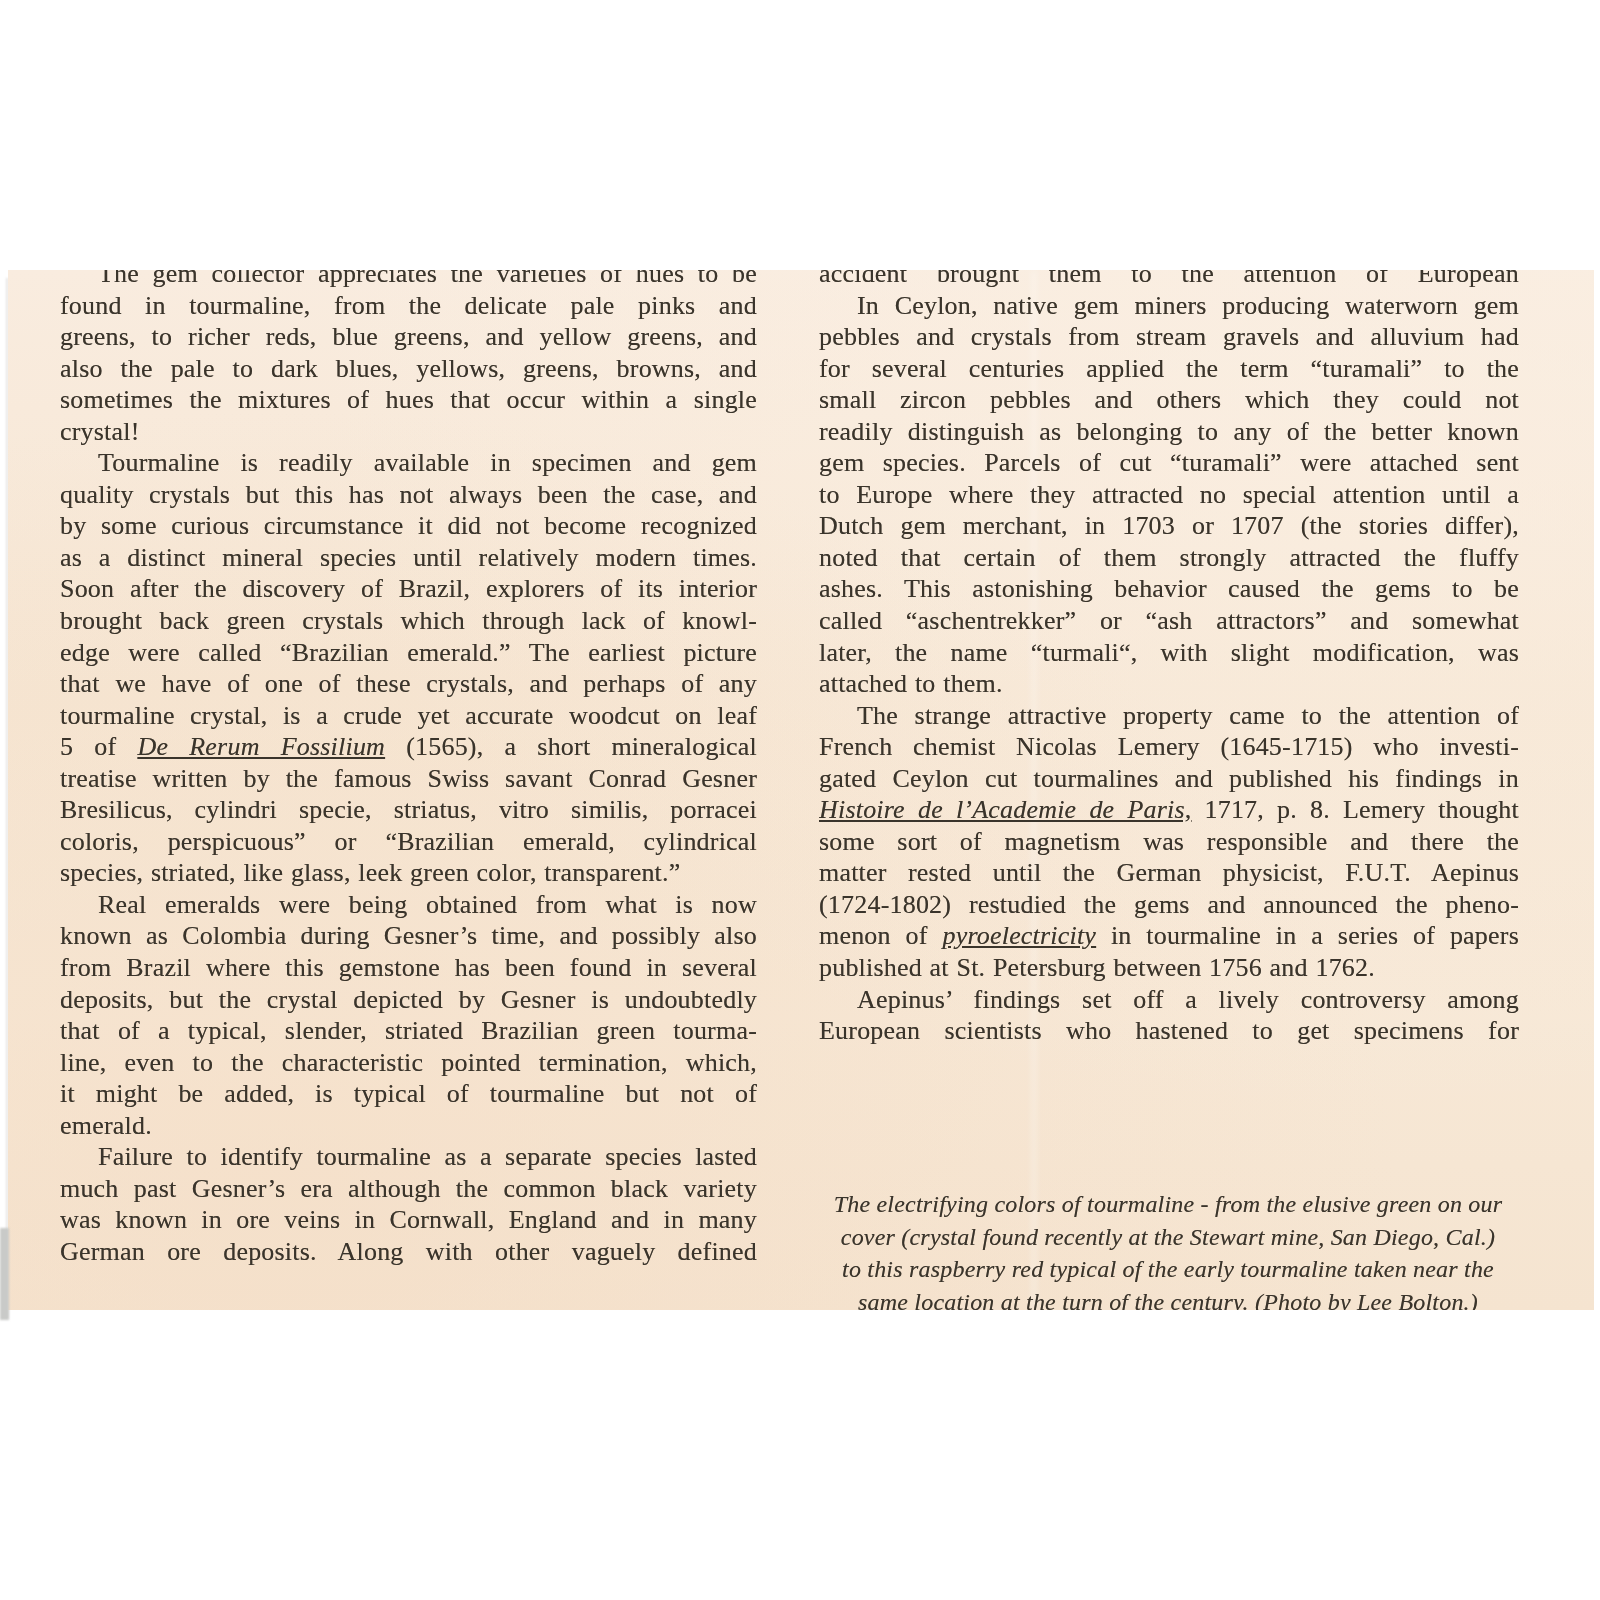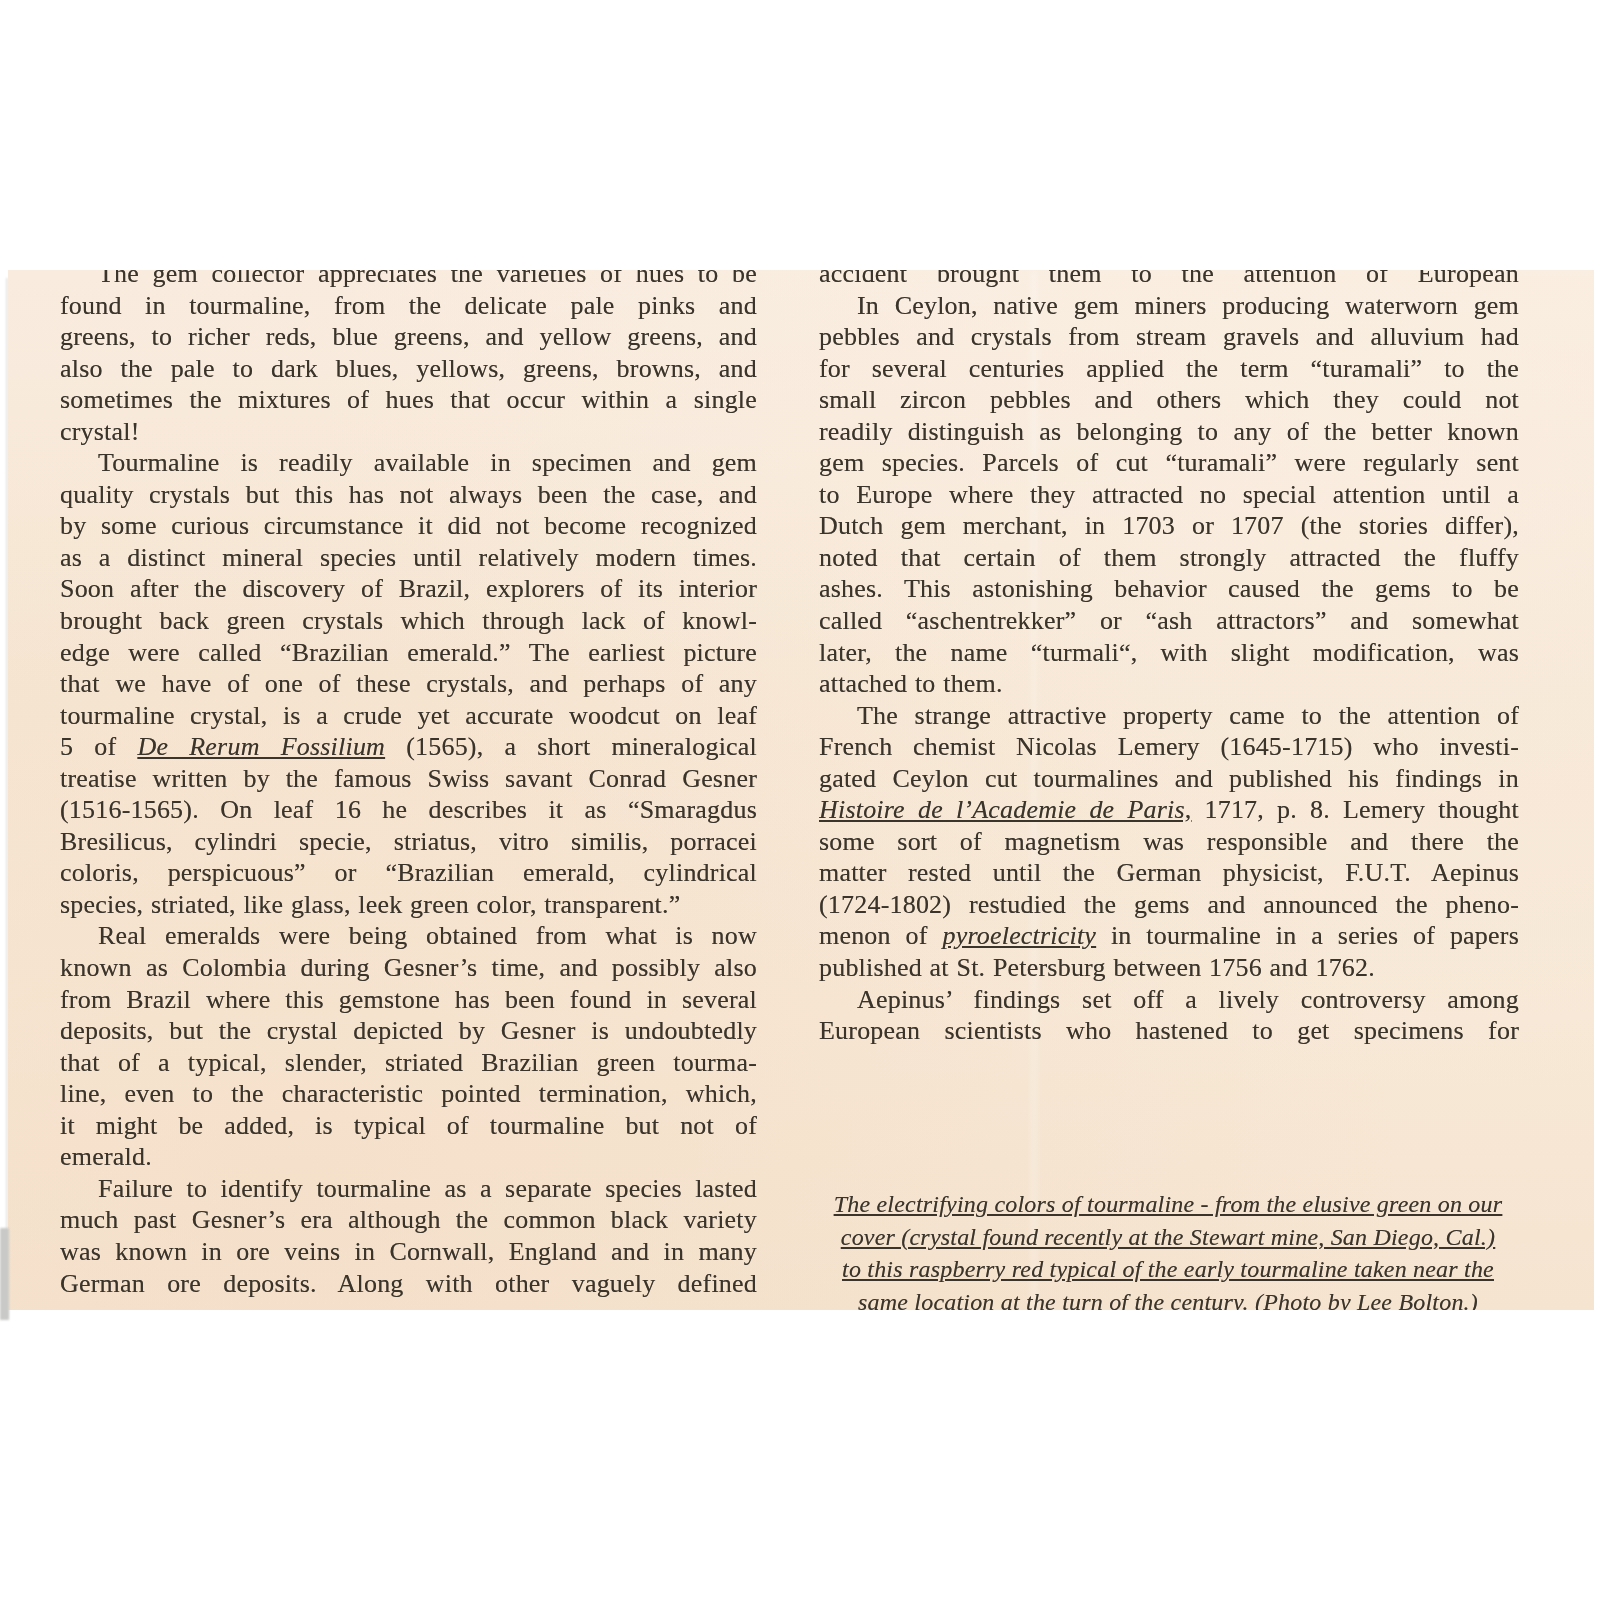--- a/index.html
+++ b/index.html
@@ -29,21 +29,21 @@
   .ln { text-align:justify; text-align-last:justify; height:31.55px; overflow:hidden; }
   .ln.end { text-align-last:left; }
   .ln.ind { padding-left:38px; }
   .it { font-style:italic;text-decoration:underline; }
   .caption {
     position:absolute; left:804px; top:918px; width:712px;
     font-style:italic; font-size:24px; line-height:32.5px;
     color:var(--ink); letter-spacing:0.2px;
     text-shadow: 0 0 0.5px rgba(58,52,43,0.5);
   }
-  .caption .ln { text-align:center; text-align-last:center; height:32.5px;text-decoration:underline; }
+  .caption .ln { text-align:center; text-align-last:center; height:32.5px; }
   .crease {
     position:absolute; left:1024px; top:0; width:4px; height:1040px;
     background:rgba(255,255,255,0.4); filter:blur(3px);
   }
   .edge-shadow {
     position:absolute; left:0; top:1228px; width:9px; height:92px;
     background:#c9cac8; filter:blur(1px);
   }
   .edge-line {
     position:absolute; left:6px; top:278px; width:2px; height:1040px;
@@ -68,21 +68,20 @@
       <div class="ln"><span>quality crystals but this has not always been the case, and</span></div>
       <div class="ln"><span>by some curious circumstance it did not become recognized</span></div>
       <div class="ln"><span>as a distinct mineral species until relatively modern times.</span></div>
       <div class="ln"><span>Soon after the discovery of Brazil, explorers of its interior</span></div>
       <div class="ln"><span>brought back green crystals which through lack of knowl-</span></div>
       <div class="ln"><span>edge were called “Brazilian emerald.” The earliest picture</span></div>
       <div class="ln"><span>that we have of one of these crystals, and perhaps of any</span></div>
       <div class="ln"><span>tourmaline crystal, is a crude yet accurate woodcut on leaf</span></div>
       <div class="ln"><span>5 of </span><span class="it">De Rerum Fossilium</span><span> (1565), a short mineralogical</span></div>
       <div class="ln"><span>treatise written by the famous Swiss savant Conrad Gesner</span></div>
-      <div class="ln"><span>(1516-1565). On leaf 16 he describes it as “Smaragdus</span></div>
       <div class="ln"><span>Bresilicus, cylindri specie, striatus, vitro similis, porracei</span></div>
       <div class="ln"><span>coloris, perspicuous” or “Brazilian emerald, cylindrical</span></div>
       <div class="ln end"><span>species, striated, like glass, leek green color, transparent.”</span></div>
       <div class="ln ind"><span>Real emeralds were being obtained from what is now</span></div>
       <div class="ln"><span>known as Colombia during Gesner’s time, and possibly also</span></div>
       <div class="ln"><span>from Brazil where this gemstone has been found in several</span></div>
       <div class="ln"><span>deposits, but the crystal depicted by Gesner is undoubtedly</span></div>
       <div class="ln"><span>that of a typical, slender, striated Brazilian green tourma-</span></div>
       <div class="ln"><span>line, even to the characteristic pointed termination, which,</span></div>
       <div class="ln"><span>it might be added, is typical of tourmaline but not of</span></div>
@@ -92,21 +91,21 @@
       <div class="ln"><span>was known in ore veins in Cornwall, England and in many</span></div>
       <div class="ln"><span>German ore deposits. Along with other vaguely defined</span></div>
     </div>
   <div class="col col-right" id="col-right">
       <div class="ln"><span>accident brought them to the attention of European</span></div>
       <div class="ln ind"><span>In Ceylon, native gem miners producing waterworn gem</span></div>
       <div class="ln"><span>pebbles and crystals from stream gravels and alluvium had</span></div>
       <div class="ln"><span>for several centuries applied the term “turamali” to the</span></div>
       <div class="ln"><span>small zircon pebbles and others which they could not</span></div>
       <div class="ln"><span>readily distinguish as belonging to any of the better known</span></div>
-      <div class="ln"><span>gem species. Parcels of cut “turamali” were regularly sent</span></div>
+      <div class="ln"><span>gem species. Parcels of cut “turamali” were attached sent</span></div>
       <div class="ln"><span>to Europe where they attracted no special attention until a</span></div>
       <div class="ln"><span>Dutch gem merchant, in 1703 or 1707 (the stories differ),</span></div>
       <div class="ln"><span>noted that certain of them strongly attracted the fluffy</span></div>
       <div class="ln"><span>ashes. This astonishing behavior caused the gems to be</span></div>
       <div class="ln"><span>called “aschentrekker” or “ash attractors” and somewhat</span></div>
       <div class="ln"><span>later, the name “turmali“, with slight modification, was</span></div>
       <div class="ln end"><span>attached to them.</span></div>
       <div class="ln ind"><span>The strange attractive property came to the attention of</span></div>
       <div class="ln"><span>French chemist Nicolas Lemery (1645-1715) who investi-</span></div>
       <div class="ln"><span>gated Ceylon cut tourmalines and published his findings in</span></div>

